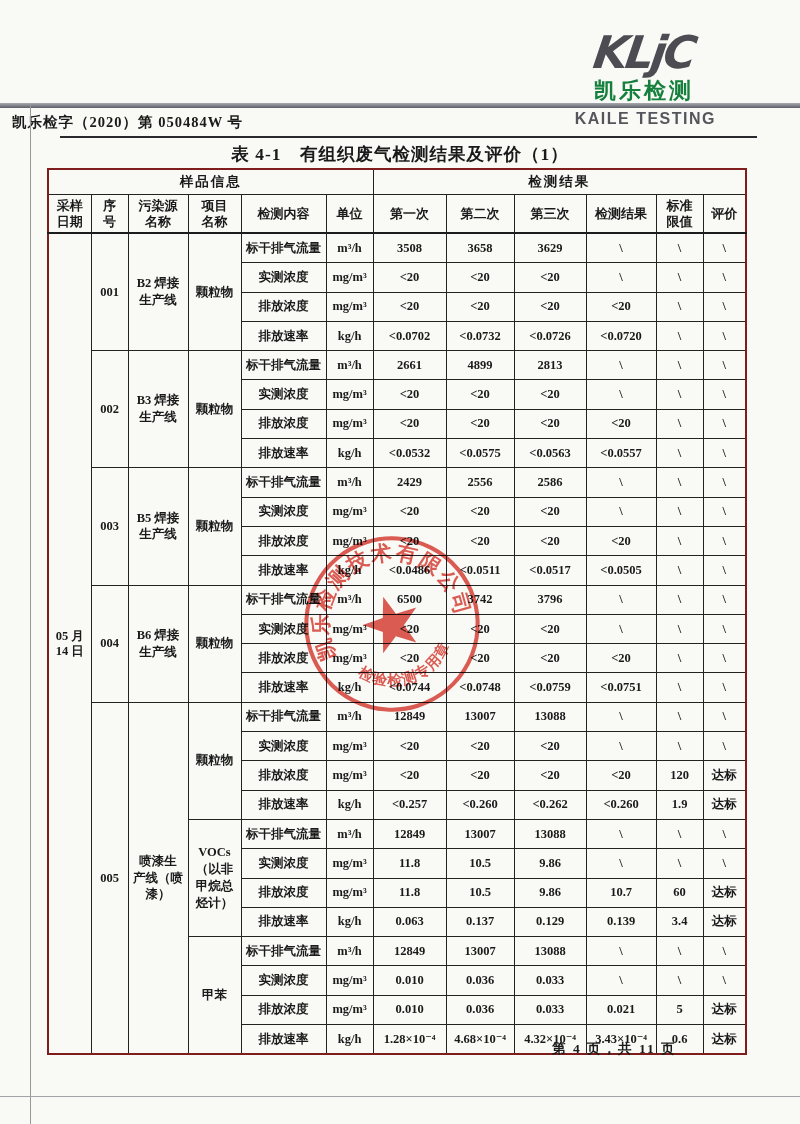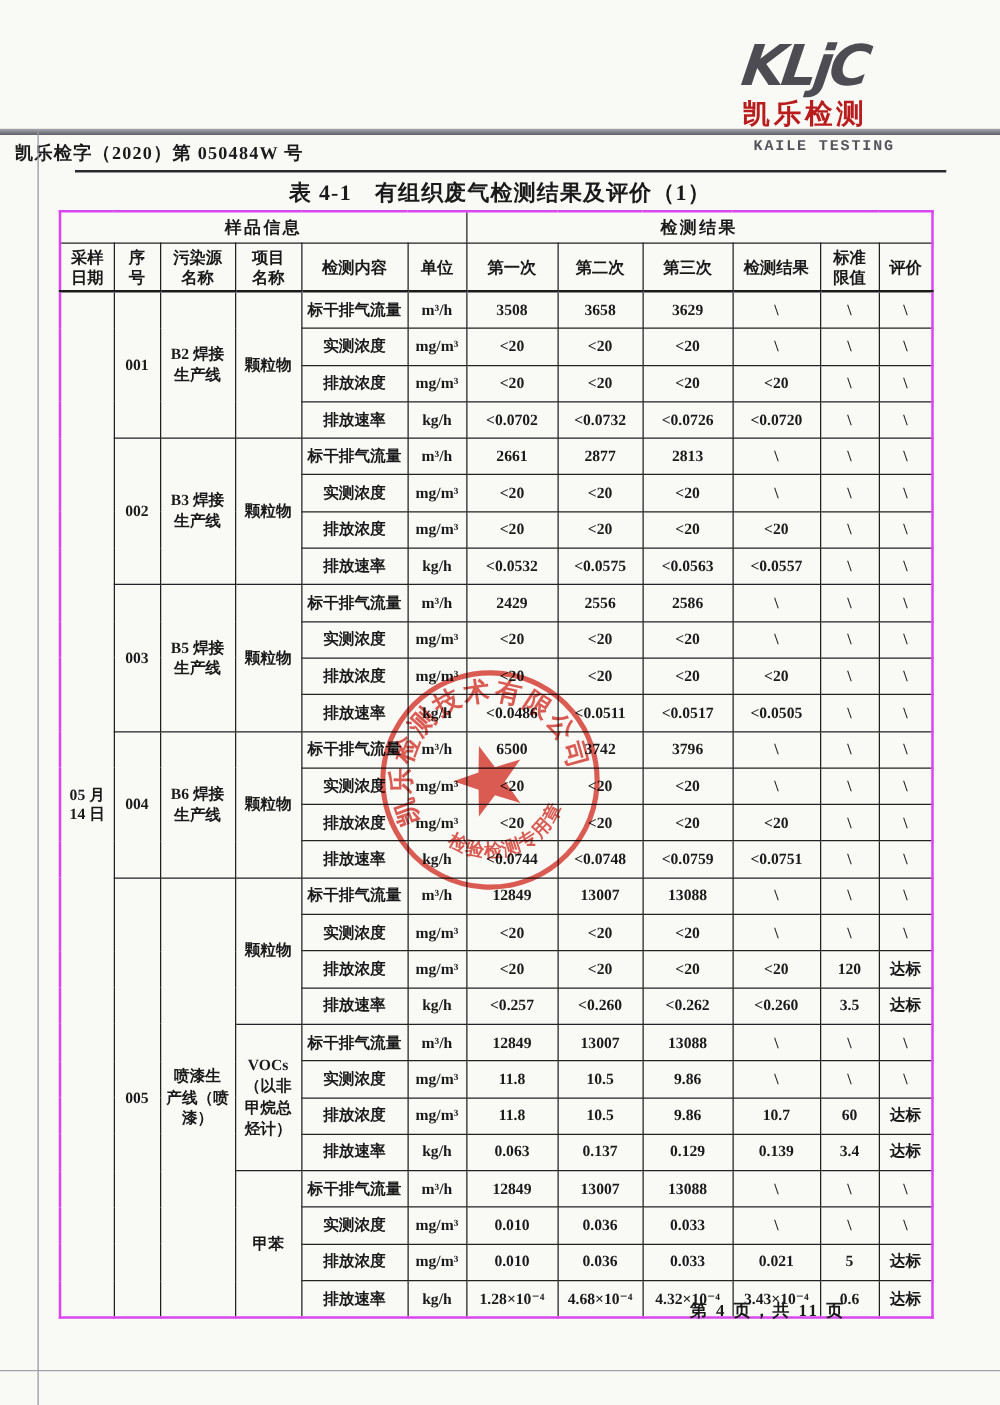--- a/index.html
+++ b/index.html
@@ -10,35 +10,35 @@
     font-family:"Liberation Serif","DejaVu Serif",serif;color:#1a1a1a;
   }
   
   .logo{position:absolute;right:66px;top:30px;width:180px;text-align:center;}
   .logo-text{
     font-family:"DejaVu Sans",sans-serif;font-style:italic;font-weight:bold;
     font-size:45px;letter-spacing:-3px;color:#4c4c52;line-height:1.0;
     transform:skewX(-8deg);
   }
   .logo-cn{font-family:"DejaVu Sans",sans-serif;font-size:22px;font-weight:700;
-    letter-spacing:3px;color:#b91c1c;margin-top:1px;}
+    letter-spacing:3px;color:#15803d;margin-top:1px;}
   .top-rule{position:absolute;left:0;top:103px;width:800px;height:5px;
     background:linear-gradient(to bottom,#aaaab2,#5d5d66);}
-  .logo-en{position:absolute;right:84px;top:110px;font-family:Liberation Mono, monospace;
-    font-size:12px;font-weight:bold;letter-spacing:1.5px;color:#55555c;}
+  .logo-en{position:absolute;right:84px;top:110px;font-family:Liberation Sans, sans-serif;
+    font-size:16px;font-weight:bold;letter-spacing:1.5px;color:#55555c;}
   .doc-no{position:absolute;left:0;top:113px;width:708px;text-align:left;
     font-size:14.5px;font-weight:700;letter-spacing:1px;padding-left:12px;}
   .doc-rule{position:absolute;left:60px;top:136px;width:697px;height:2px;background:#2a2a2e;}
   .report-title{position:absolute;left:0;top:142px;width:800px;text-align:center;
     font-size:17.5px;font-weight:700;letter-spacing:1px;}
   
   .rpt-table{
     position:absolute;left:47px;top:168px;width:698px;
     border-collapse:collapse;table-layout:fixed;
-    border:2px solid #d946ef;
+    border:2px solid #7f1d1d;
   }
   .rpt-table th,.rpt-table td{
     border:1px solid #222;text-align:center;vertical-align:middle;
     white-space:pre-line;font-weight:700;padding:0 1px;line-height:1.2;
     overflow:hidden;
   }
   .rpt-table thead .grp th{height:24px;font-size:13.5px;letter-spacing:2px;}
   .rpt-table thead .cols th{height:37px;font-size:13px;border-bottom:2px solid #1c1c1c;}
   .rpt-table tbody td{height:28.3px;font-size:12.5px;}
   .rpt-table tbody td.c-src,.rpt-table tbody td.c-proj{font-size:12.5px;line-height:1.35;}
@@ -155,21 +155,21 @@
           <td class="c-val">\</td>
         </tr>
         <tr>
           <td rowspan="4" class="c-seq">002</td>
           <td rowspan="4" class="c-src">B3 焊接
 生产线</td>
           <td rowspan="4" class="c-proj">颗粒物</td>
           <td class="c-item">标干排气流量</td>
           <td class="c-unit">m³/h</td>
           <td class="c-val">2661</td>
-          <td class="c-val">2877</td>
+          <td class="c-val">4899</td>
           <td class="c-val">2813</td>
           <td class="c-val">\</td>
           <td class="c-val">\</td>
           <td class="c-val">\</td>
         </tr>
         <tr>
           <td class="c-item">实测浓度</td>
           <td class="c-unit">mg/m³</td>
           <td class="c-val">&lt;20</td>
           <td class="c-val">&lt;20</td>
@@ -321,21 +321,21 @@
           <td class="c-val">120</td>
           <td class="c-val">达标</td>
         </tr>
         <tr>
           <td class="c-item">排放速率</td>
           <td class="c-unit">kg/h</td>
           <td class="c-val">&lt;0.257</td>
           <td class="c-val">&lt;0.260</td>
           <td class="c-val">&lt;0.262</td>
           <td class="c-val">&lt;0.260</td>
-          <td class="c-val">3.5</td>
+          <td class="c-val">1.9</td>
           <td class="c-val">达标</td>
         </tr>
         <tr>
           <td rowspan="4" class="c-proj">VOCs
 （以非
 甲烷总
 烃计）</td>
           <td class="c-item">标干排气流量</td>
           <td class="c-unit">m³/h</td>
           <td class="c-val">12849</td>

